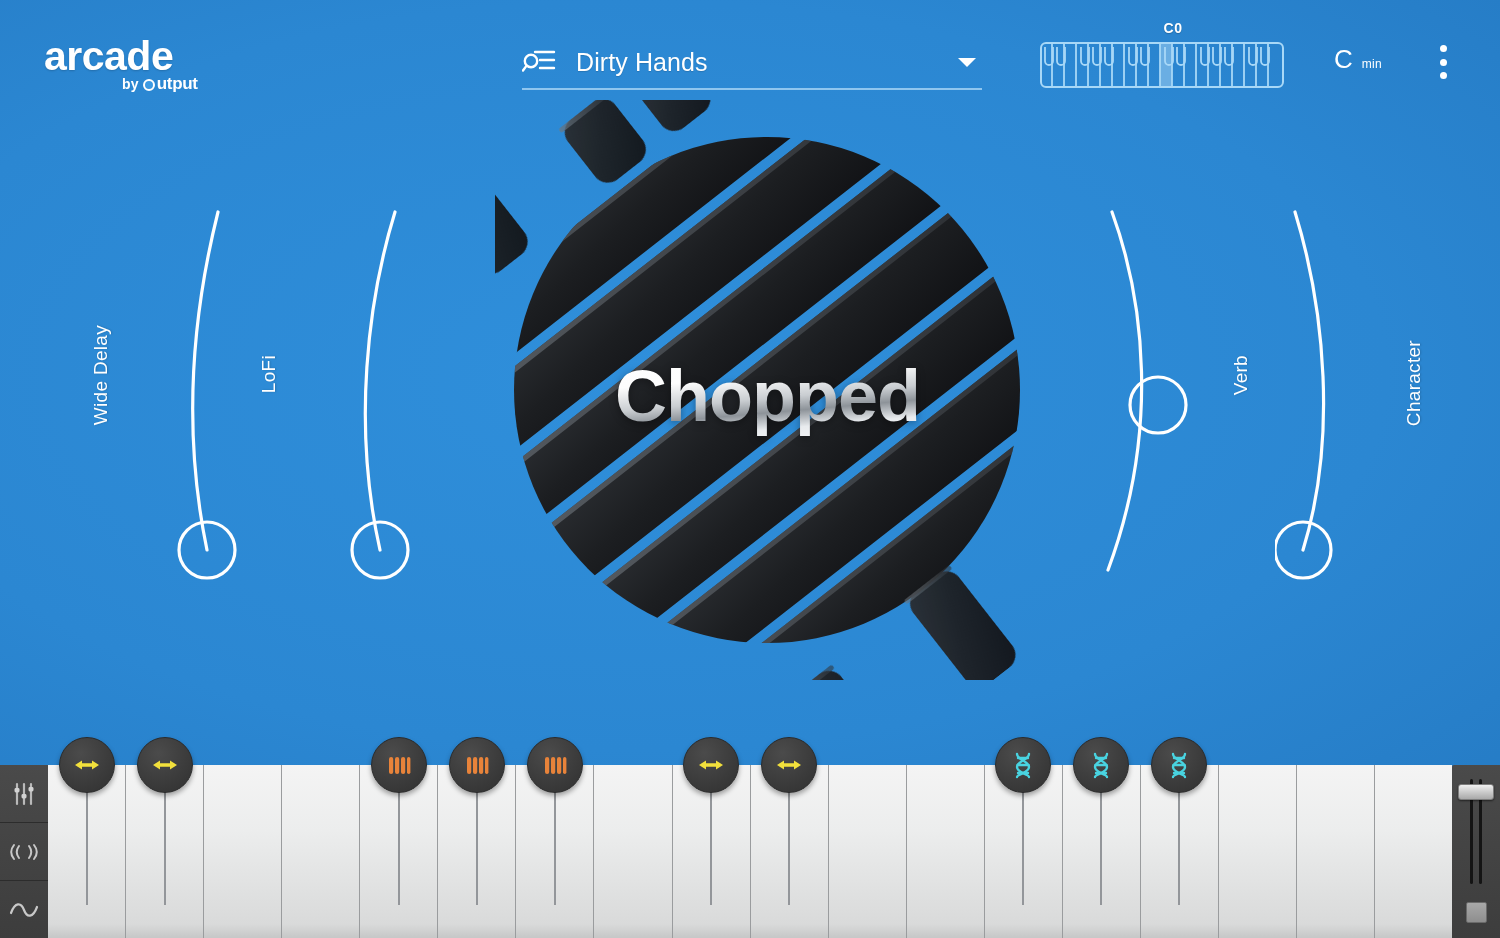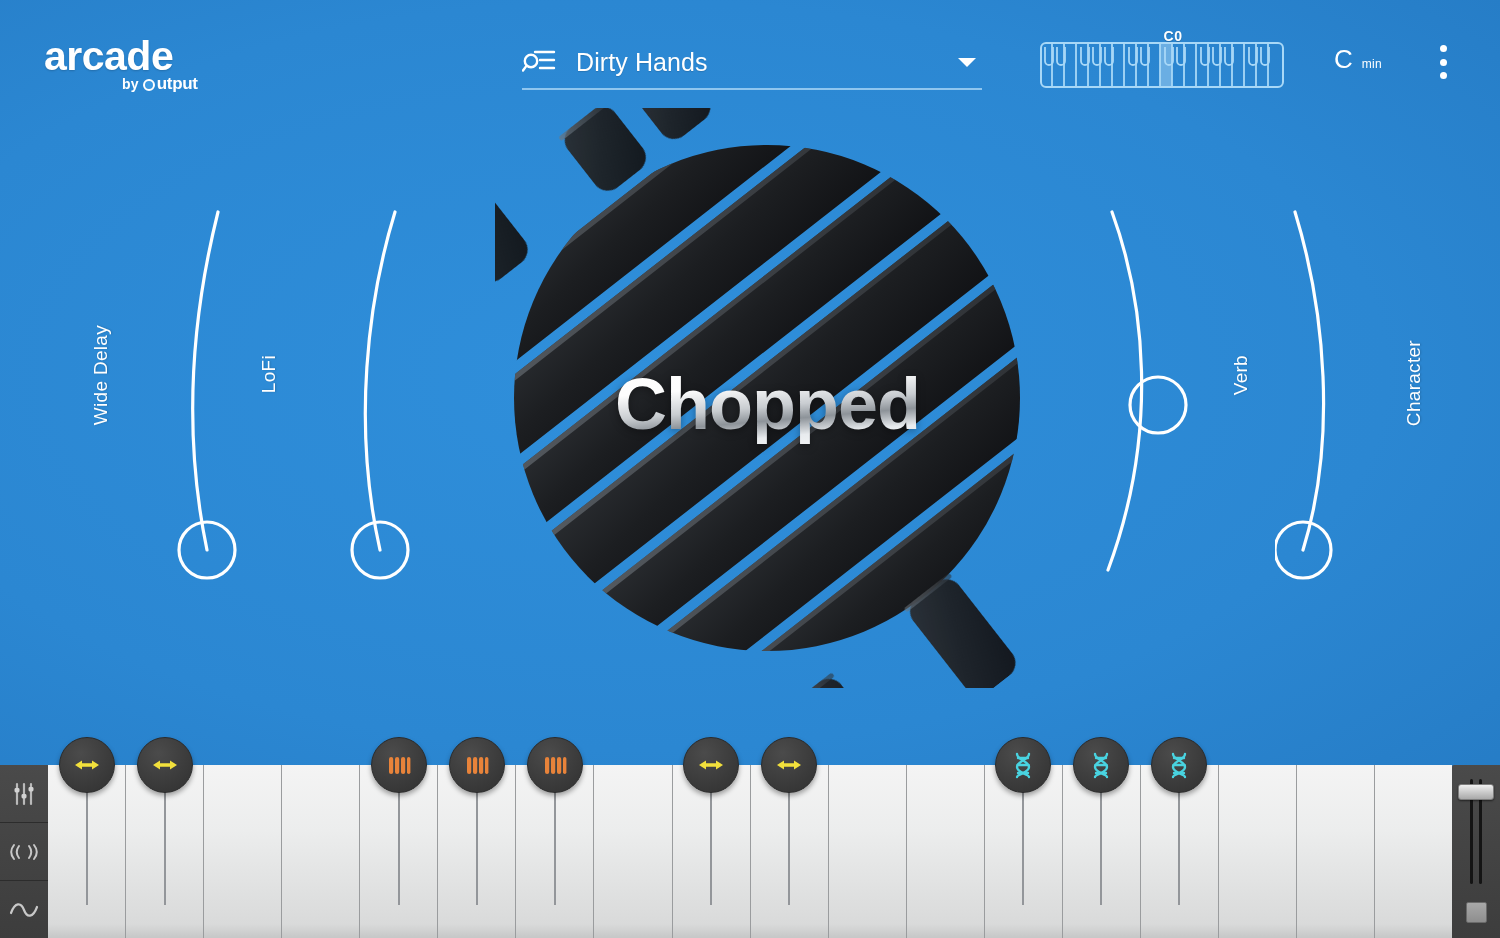--- a/index.html
+++ b/index.html
@@ -63,21 +63,21 @@
   #preset-caret {
     width: 0; height: 0; margin-right: 6px;
     border-left: 9px solid transparent;
     border-right: 9px solid transparent;
     border-top: 9px solid #ffffff;
   }
 
   
   #kbwrap { position: absolute; left: 1040px; top: 20px; width: 250px; }
   #kb-note {
-    position: absolute; left: 0; top: 8px; width: 250px;
+    position: absolute; left: 0; top: 0; width: 250px;
     text-align: center; font-size: 14px; font-weight: bold;
     color: #ffffff; letter-spacing: .6px;
     text-shadow: 0 1px 1px rgba(0,0,0,.2);
   }
   #kb-note-inner { position: relative; left: 8px; }
   #kb { position: absolute; left: 0; top: 22px; width: 244px; height: 46px; cursor: pointer; }
 
   
   #keyscale {
     position: absolute; left: 1334px; top: 44px;
@@ -112,21 +112,21 @@
   #macro-1 { left: 240px; }
   #macro-2 { left: 1100px; }
   #macro-3 { left: 1275px; }
   #macro-0 .macro-label { left: 20px; top: 175px; }
   #macro-1 .macro-label { left: 18px; top: 205px; }
   #macro-2 .macro-label { left: 130px; top: 205px; }
   #macro-3 .macro-label { left: 128px; top: 190px; }
 
   
   #art {
-    position: absolute; left: 495px; top: 108px;
+    position: absolute; left: 495px; top: 100px;
     width: 545px; height: 580px;
   }
   #art svg { position: absolute; left: 0; top: 0; }
   #art-title {
     position: absolute; left: 0; top: 255px; width: 545px;
     text-align: center;
     font-size: 72px; font-weight: bold;
     letter-spacing: -1px;
     background: linear-gradient(175deg, #ffffff 0%, #fdfdfd 34%, #c9cdd1 52%, #8d9399 63%, #e8ebee 76%, #ffffff 100%);
     -webkit-background-clip: text; background-clip: text;

